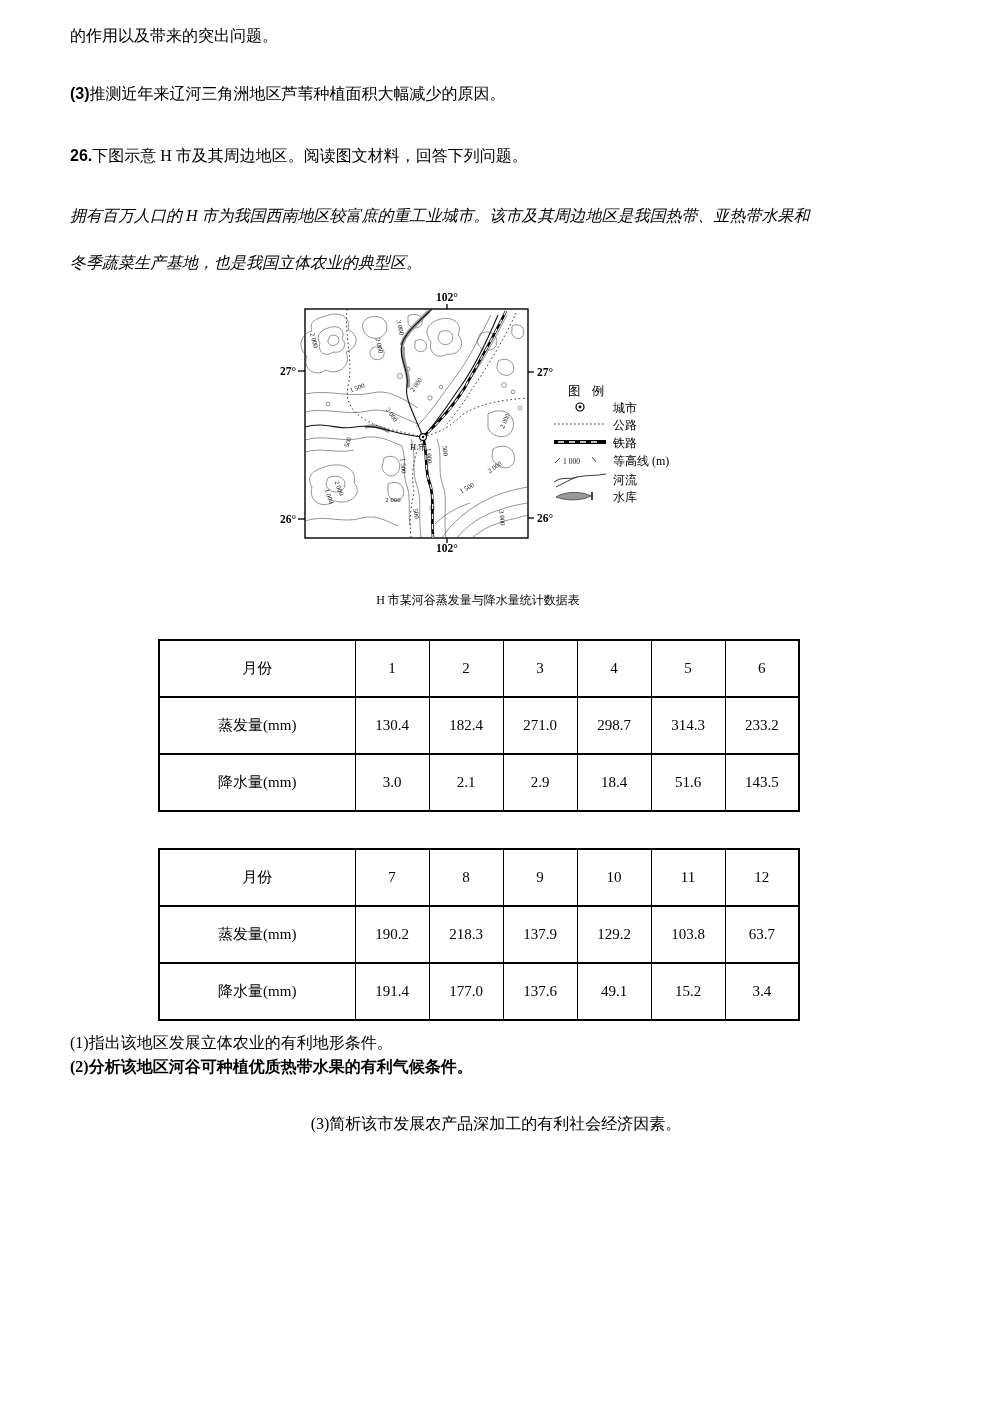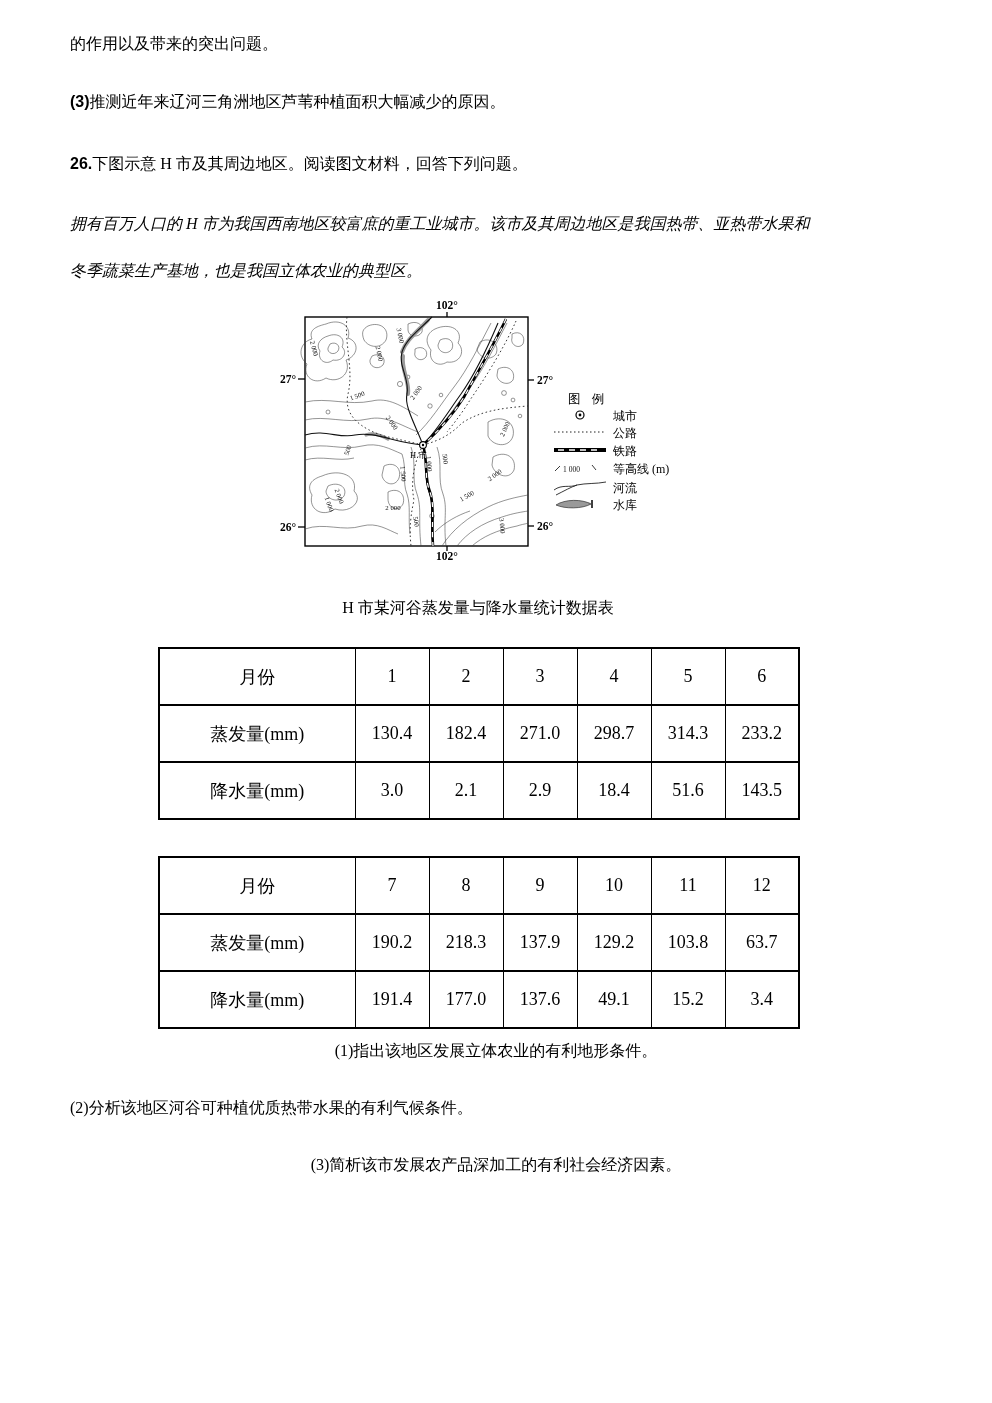--- a/index.html
+++ b/index.html
@@ -1,30 +1,30 @@
 <!DOCTYPE html>
 <html><head>
 <meta charset="utf-8">
 <style>
   html,body{margin:0;padding:0;background:#fff;}
   body{width:992px;height:1403px;font-family:"Liberation Serif","DejaVu Serif",serif;color:#000;overflow:hidden;}
-  .page{padding:32px 70px 0 70px;}
+  .page{padding:24px 70px 0 70px;}
   .para{margin:0;font-size:16px;line-height:24px;}
   .p2{margin-top:34px;}
   .p3{margin-top:38px;}
   .p4{margin-top:24px;line-height:47px;font-style:italic;}
   .num{font-family:"Liberation Sans","DejaVu Sans",sans-serif;font-weight:bold;}
   .figure{margin:0 0 0 210px;width:400px;height:272px;text-decoration:underline;}
-  .table-title{margin:30px 0 0 88px;width:640px;text-align:center;font-size:16px;line-height:24px;}
-  table.data-table{border-collapse:collapse;table-layout:fixed;width:640px;margin:27px 0 0 88px;border:2px solid #000;font-size:18px;}
+  .table-title{margin:30px 0 0 88px;width:640px;text-align:center;font-size:12px;line-height:24px;}
+  table.data-table{border-collapse:collapse;table-layout:fixed;width:640px;margin:27px 0 0 88px;border:2px solid #000;font-size:15px;}
   table.t2{margin-top:36px;}
   table.data-table td{border:1px solid #000;border-top-width:2px;border-bottom-width:2px;text-align:center;vertical-align:middle;height:55px;padding:0;}
   .q{margin:0;font-size:16px;line-height:24px;}
-  .q1{margin-top:10px;text-align:center;}
-  .q2{margin-top:33px;}
+  .q1{margin-top:10px;}
+  .q2{font-weight:bold;}
   .q3{margin-top:33px;text-align:center;}
   
   svg text{font-family:"Liberation Serif","DejaVu Serif",serif;}
   .map-border{fill:none;stroke:#000;stroke-width:1.4;}
   .contour{fill:none;stroke:#3c3c3c;stroke-width:0.55;}
   .river{fill:none;stroke:#111;stroke-width:1.1;}
   .reservoir{fill:none;stroke:#9a9a9a;stroke-width:4;stroke-linecap:round;}
   .rail{fill:none;stroke:#000;stroke-width:2.6;}
   .rail-dash{fill:none;stroke:#fff;stroke-width:1.2;stroke-dasharray:5 5;}
   .road{fill:none;stroke:#222;stroke-width:0.9;stroke-dasharray:1.6 2.6;}

